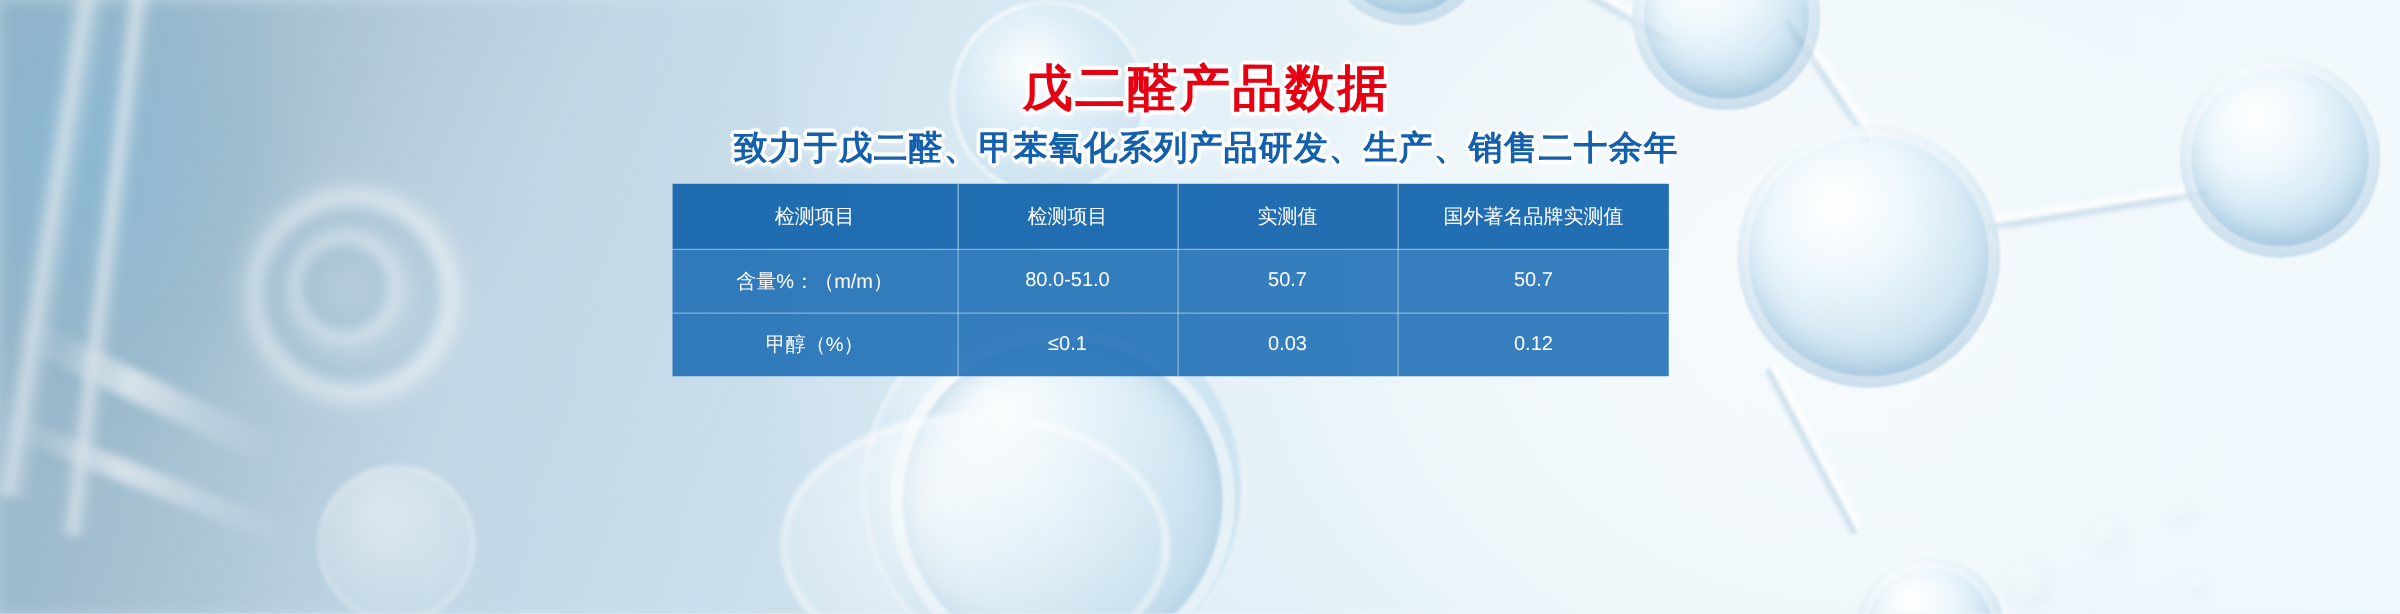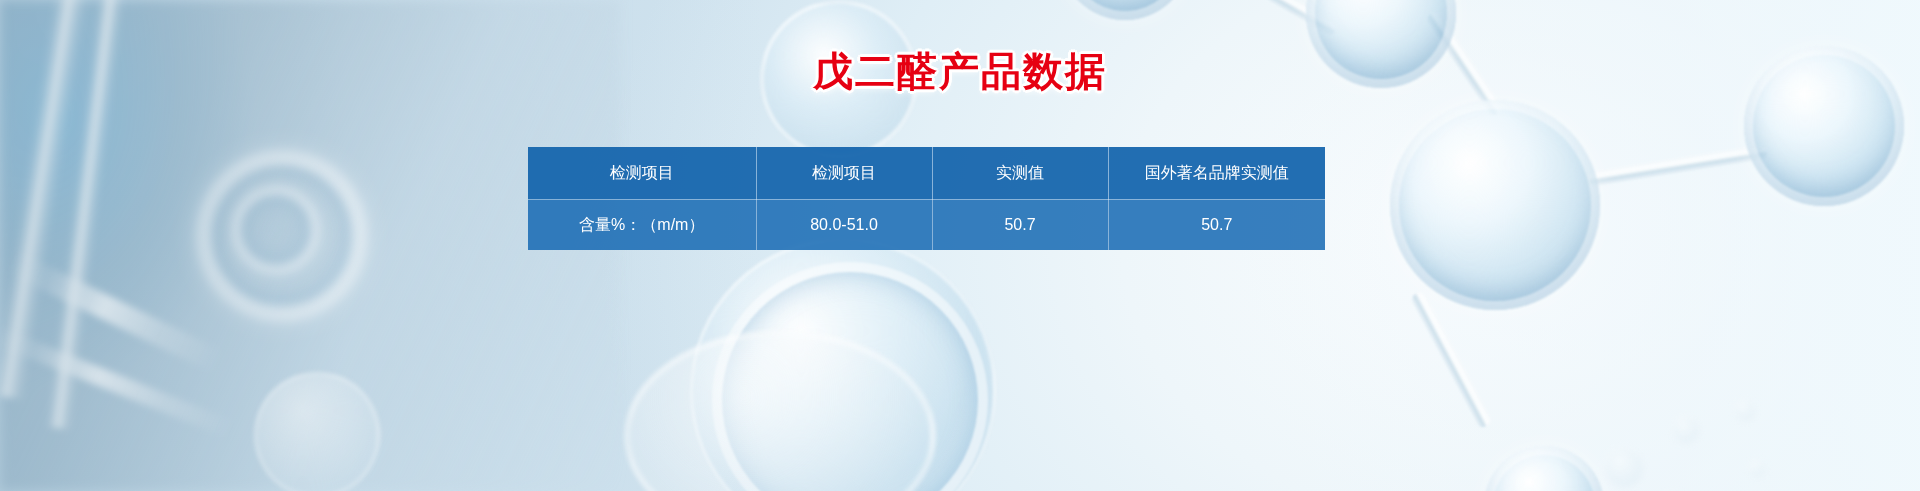--- a/index.html
+++ b/index.html
@@ -175,20 +175,21 @@
     position: absolute;
     inset: 0;
     background: linear-gradient(90deg, rgba(120,160,185,0.34) 0%, rgba(150,185,205,0.12) 18%, rgba(255,255,255,0) 40%);
     pointer-events: none;
   }
 
   
   .content {
     position: absolute;
     inset: 0;
+    margin-left: 10px;
   }
 
   .title-block {
     position: absolute;
     left: 0;
     right: 0;
     top: 48px;
     text-align: center;
   }
 
@@ -304,20 +305,21 @@
       <i class="mf-d"></i>
       <i class="mf-e"></i>
   </div>
 
   <div class="bg-tone"></div>
 
   <div class="content">
 
     <div class="title-block">
       <h1 class="main-title">戊二醛产品数据</h1>
+      <p class="sub-title">致力于戊二醛、甲苯氧化系列产品研发、生产、销售二十余年</p>
     </div>
 
     <div class="table-wrap">
       <table class="data-table">
         <colgroup>
           <col class="c1">
             <col class="c2">
             <col class="c3">
             <col class="c4">
         </colgroup>
@@ -329,18 +331,24 @@
             <th>国外著名品牌实测值</th>
           </tr>
         </thead>
         <tbody>
           <tr>
             <td>含量%：（m/m）</td>
             <td>80.0-51.0</td>
             <td>50.7</td>
             <td>50.7</td>
           </tr>
+          <tr>
+            <td>甲醇（%）</td>
+            <td>≤0.1</td>
+            <td>0.03</td>
+            <td>0.12</td>
+          </tr>
         </tbody>
       </table>
     </div>
 
   </div>
 </div>
 
 </body></html>

